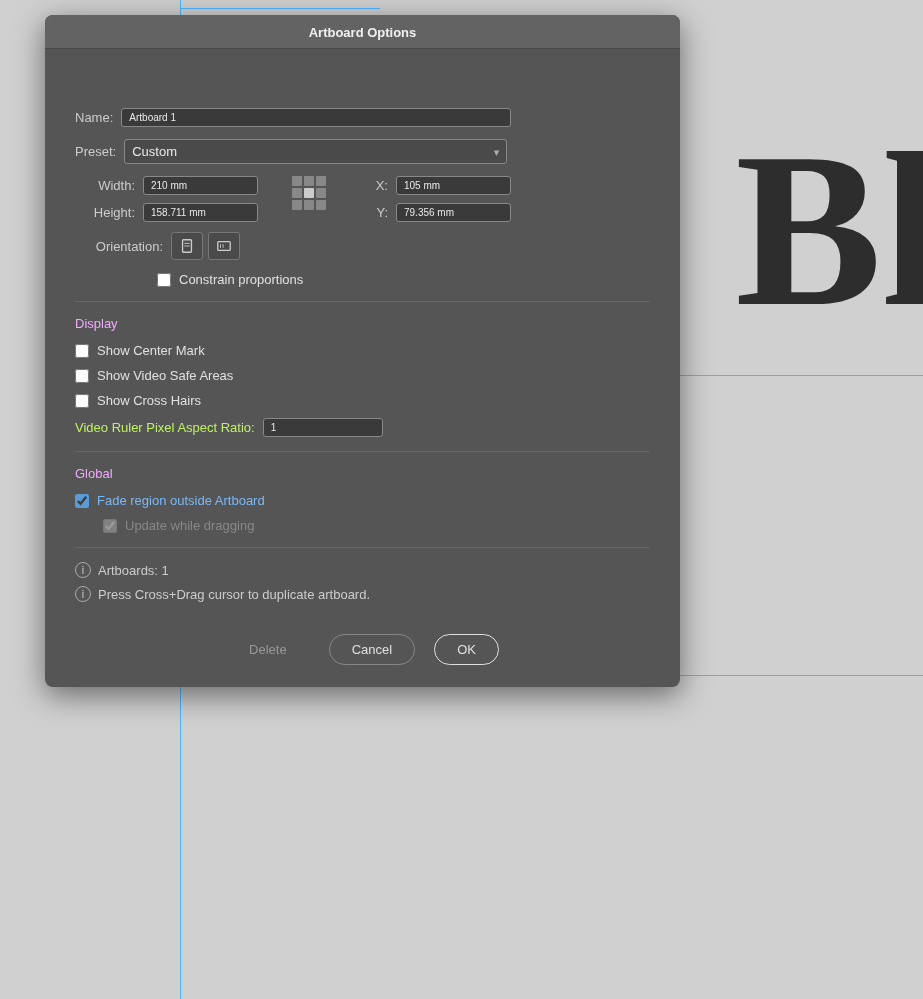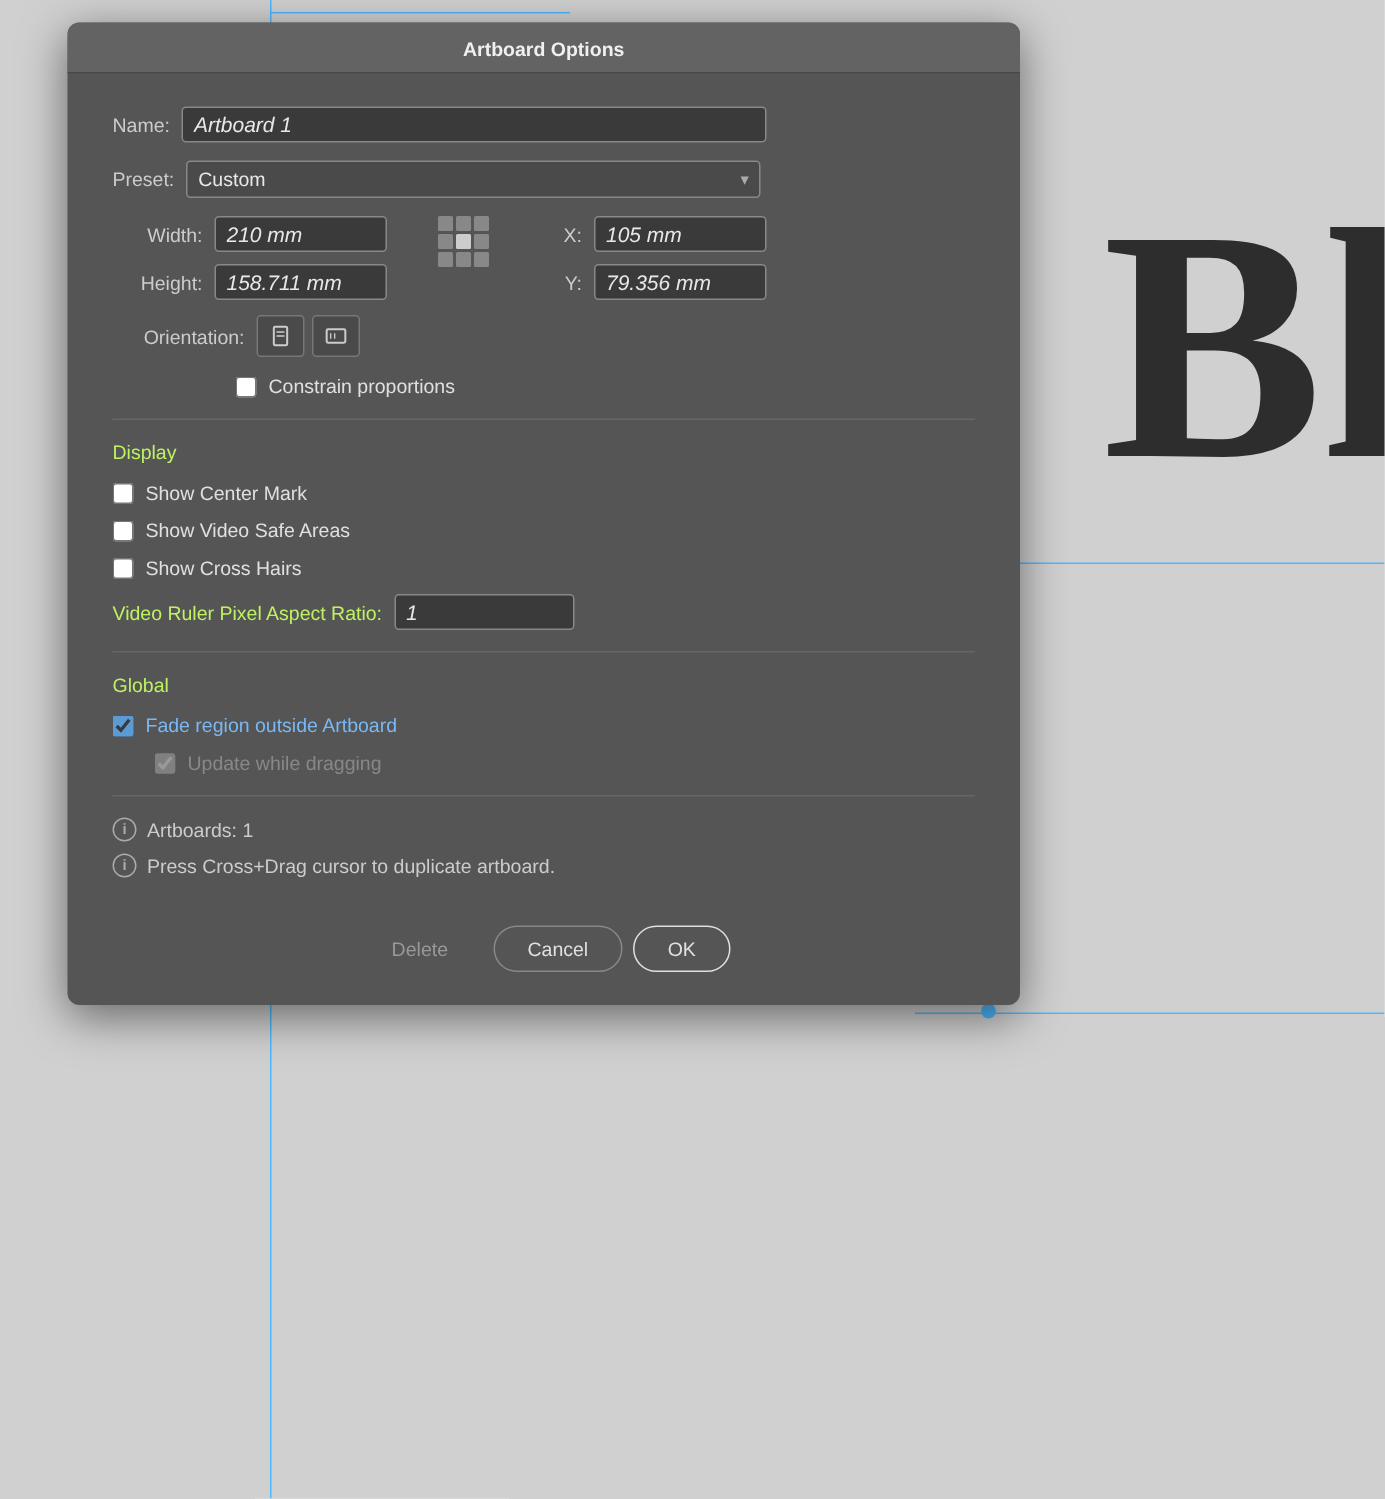--- a/index.html
+++ b/index.html
@@ -70,20 +70,21 @@
       padding: 10px 0 8px;
       font-size: 13px;
       font-weight: 700;
       color: #f0f0f0;
       border-bottom: 1px solid #484848;
     }
 
     
     .dialog-body {
       padding: 22px 30px 22px;
+      margin-top: 37px;
     }
 
     
     .form-row {
       display: flex;
       align-items: center;
       margin-bottom: 12px;
     }
 
     .form-label {
@@ -92,23 +93,22 @@
       margin-right: 8px;
       white-space: nowrap;
     }
 
     .form-input {
       background: #3a3a3a;
       border: 1px solid #888;
       border-radius: 3px;
       color: #e8e8e8;
       padding: 3px 7px;
-      font-size: 14px;
+      font-size: 10px;
       outline: none;
-      font-style: italic;
     }
 
     .name-input {
       width: 390px;
     }
 
     .preset-select {
       width: 383px;
       background: #4a4a4a;
       border: 1px solid #888;
@@ -230,21 +230,21 @@
 
     
     .section-divider {
       border: none;
       border-top: 1px solid #666;
       margin: 14px 0;
     }
 
     
     .section-title {
-      color: #bef264;
+      color: #f0abfc;
       font-size: 13px;
       font-weight: 500;
       margin-bottom: 12px;
     }
 
     
     .ratio-row {
       display: flex;
       align-items: center;
       margin-bottom: 10px;
@@ -280,21 +280,21 @@
       font-weight: bold;
       color: #aaa;
       flex-shrink: 0;
     }
 
     
     .buttons-row {
       display: flex;
       align-items: flex-end;
       justify-content: center;
-      gap: 7px;
+      gap: 19px;
       margin-top: 22px;
       padding-top: 10px;
     }
 
     .btn {
       padding: 7px 22px;
       border-radius: 16px;
       font-size: 13px;
       cursor: pointer;
       outline: none;

